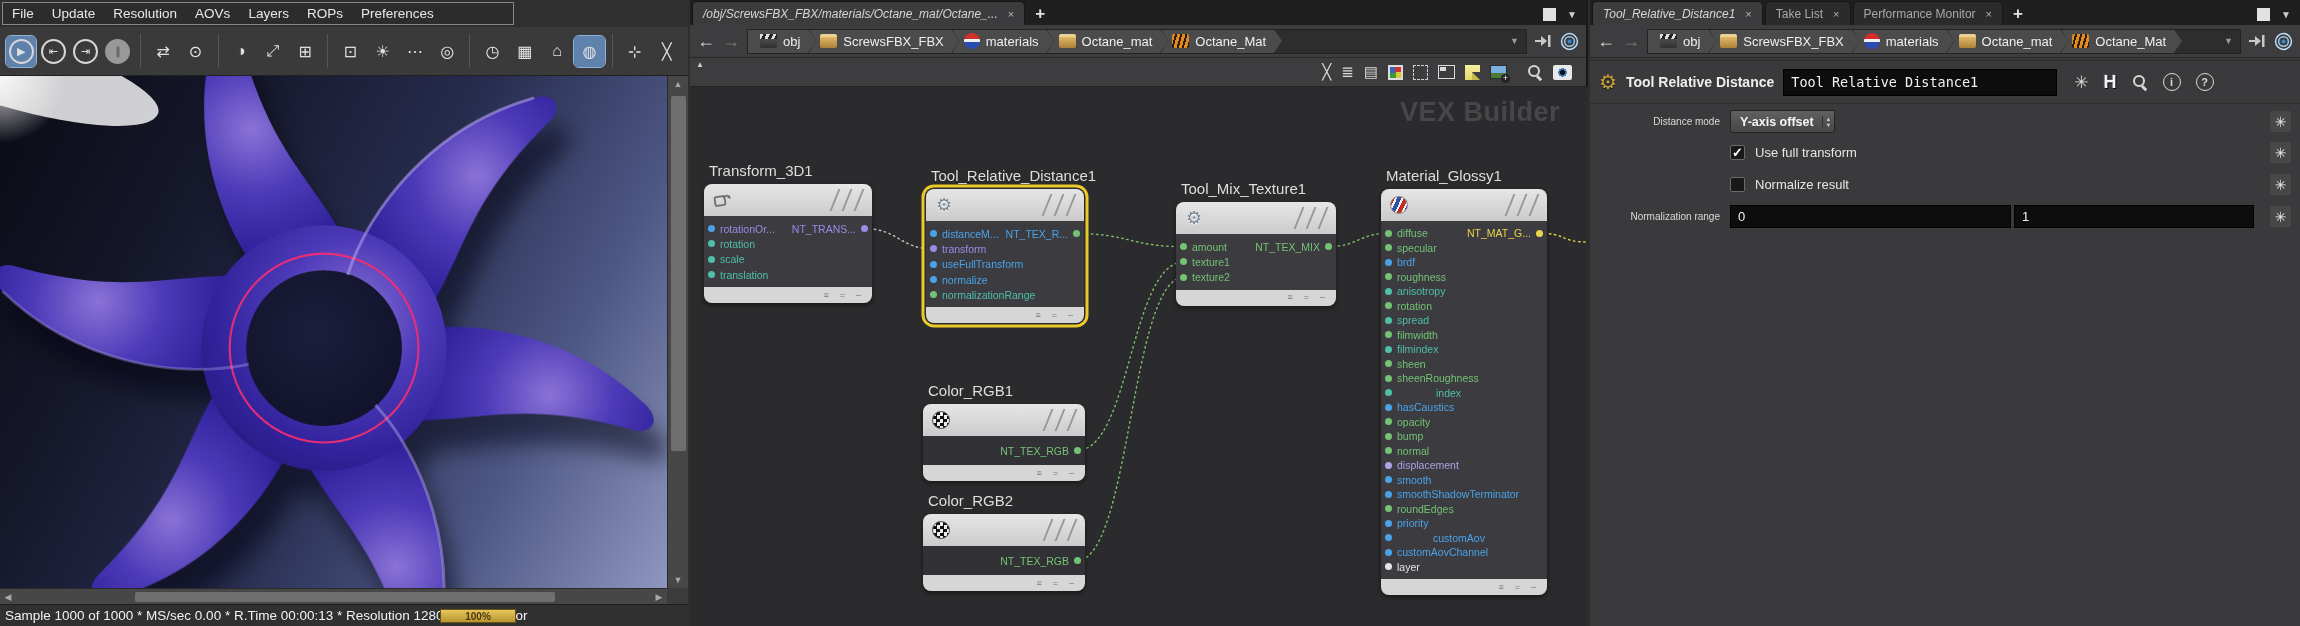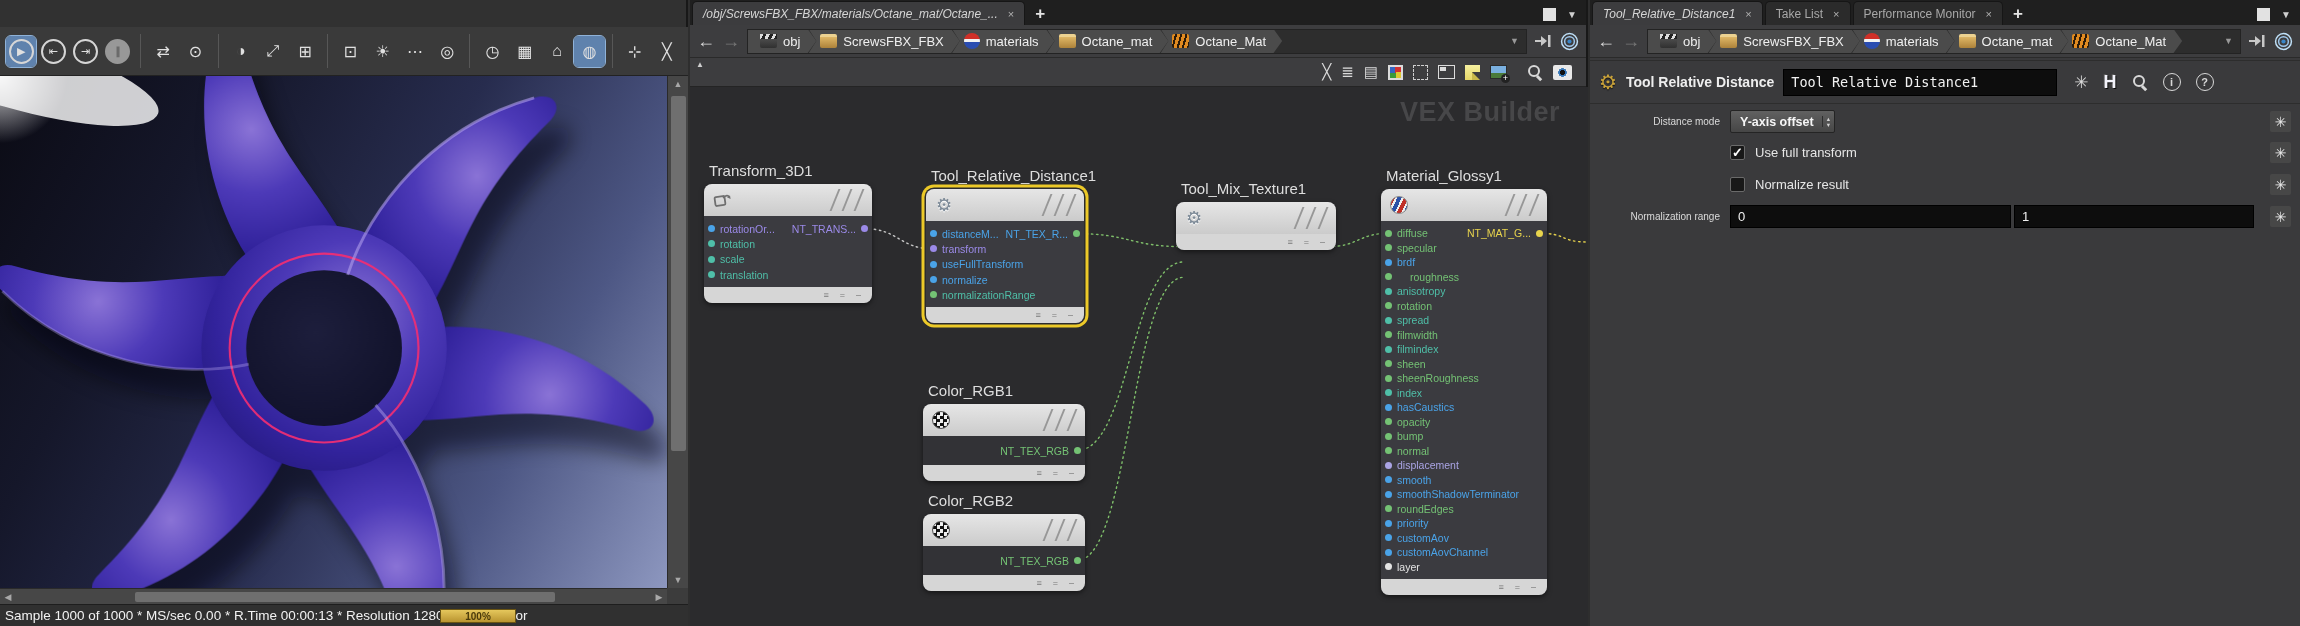--- a/index.html
+++ b/index.html
@@ -131,20 +131,31 @@
   .spin { display:flex; flex-direction:column; font-size:6.5px; color:#d2d2d2; line-height:5.5px; border-left:1px solid #2e2e2e; margin-left:8px; padding:0 4px; }
   .cb { margin-left:10px; width:15px; height:15px; background:#181818; border:1px solid #6a6a6a; border-radius:2px; display:flex; align-items:center; justify-content:center; color:#fff; font-size:13px; font-weight:bold; flex:none; }
   .cb-label { margin-left:10px; font-size:13px; color:#e6e6e6; }
   .pf { height:23px; background:#0d0d0d; border:1px solid #000; color:#f0f0f0; font-size:13px; padding:0 7px; font-family:"Liberation Sans",sans-serif; }
   .sprk { position:absolute; right:9px; width:21px; height:21px; background:#474747; border-radius:2px; display:flex; align-items:center; justify-content:center; color:#e8e8e8; font-size:14px; }
 </style>
 </head>
 <body>
 
 <div class="panel-left">
+  <div class="rv-menubar">
+    <div class="rv-menubox" id="rv-menu">
+        <div class="menu-item">File</div>
+        <div class="menu-item">Update</div>
+        <div class="menu-item">Resolution</div>
+        <div class="menu-item">AOVs</div>
+        <div class="menu-item">Layers</div>
+        <div class="menu-item">ROPs</div>
+        <div class="menu-item">Preferences</div>
+      </div>
+  </div>
   <div class="rv-toolbar" id="rv-toolbar">
       <div class="tbtn circle active">
         <span class="g">▶</span>
       </div>
       <div class="tbtn circle">
         <span class="g">⇤</span>
       </div>
       <div class="tbtn circle">
         <span class="g">⇥</span>
       </div>
@@ -431,20 +442,36 @@
       <div class="node" style="left: 486px; top: 115px; width: 160px;">
         <div class="node-title">Tool_Mix_Texture1</div>
         <div class="node-header">
           <span class="nicon gear">⚙</span>
           <div class="slashes">
             <div class="slash"></div>
             <div class="slash"></div>
             <div class="slash"></div>
           </div>
         </div>
+        <div class="node-body">
+          <div class="nrow" style="height: 15.3px;">
+            <span class="dot indot" style="background: rgb(116, 194, 116);"></span>
+            <span class="nlabel" style="color: rgb(116, 194, 116);">amount</span>
+            <span class="noutlabel" style="color: rgb(116, 194, 116);">NT_TEX_MIX</span>
+            <span class="dot outdot" style="background: rgb(116, 194, 116);"></span>
+          </div>
+          <div class="nrow" style="height: 15.3px;">
+            <span class="dot indot" style="background: rgb(116, 194, 116);"></span>
+            <span class="nlabel" style="color: rgb(116, 194, 116);">texture1</span>
+          </div>
+          <div class="nrow" style="height: 15.3px;">
+            <span class="dot indot" style="background: rgb(116, 194, 116);"></span>
+            <span class="nlabel" style="color: rgb(116, 194, 116);">texture2</span>
+          </div>
+        </div>
         <div class="node-footer">
           <span class="f-ic">≡</span>
           <span class="f-ic">=</span>
           <span class="f-ic">–</span>
         </div>
       </div>
       <div class="node" style="left: 691px; top: 102px; width: 166px;">
         <div class="node-title">Material_Glossy1</div>
         <div class="node-header">
           <span class="nicon">
@@ -464,21 +491,21 @@
             <span class="dot outdot" style="background: rgb(232, 212, 77);"></span>
           </div>
           <div class="nrow" style="height: 14.5px;">
             <span class="dot indot" style="background: rgb(116, 194, 116);"></span>
             <span class="nlabel" style="color: rgb(116, 194, 116);">specular</span>
           </div>
           <div class="nrow" style="height: 14.5px;">
             <span class="dot indot" style="background: rgb(74, 163, 232);"></span>
             <span class="nlabel" style="color: rgb(74, 163, 232);">brdf</span>
           </div>
-          <div class="nrow" style="height: 14.5px; padding-left: 13px;">
+          <div class="nrow" style="height: 14.5px;">
             <span class="dot indot" style="background: rgb(116, 194, 116);"></span>
             <span class="nlabel" style="color: rgb(116, 194, 116);">roughness</span>
           </div>
           <div class="nrow" style="height: 14.5px;">
             <span class="dot indot" style="background: rgb(79, 191, 168);"></span>
             <span class="nlabel" style="color: rgb(79, 191, 168);">anisotropy</span>
           </div>
           <div class="nrow" style="height: 14.5px;">
             <span class="dot indot" style="background: rgb(116, 194, 116);"></span>
             <span class="nlabel" style="color: rgb(116, 194, 116);">rotation</span>
@@ -496,21 +523,21 @@
             <span class="nlabel" style="color: rgb(79, 191, 168);">filmindex</span>
           </div>
           <div class="nrow" style="height: 14.5px;">
             <span class="dot indot" style="background: rgb(116, 194, 116);"></span>
             <span class="nlabel" style="color: rgb(116, 194, 116);">sheen</span>
           </div>
           <div class="nrow" style="height: 14.5px;">
             <span class="dot indot" style="background: rgb(116, 194, 116);"></span>
             <span class="nlabel" style="color: rgb(116, 194, 116);">sheenRoughness</span>
           </div>
-          <div class="nrow" style="height: 14.5px;">
+          <div class="nrow" style="height: 14.5px; padding-left: 39px;">
             <span class="dot indot" style="background: rgb(79, 191, 168);"></span>
             <span class="nlabel" style="color: rgb(79, 191, 168);">index</span>
           </div>
           <div class="nrow" style="height: 14.5px;">
             <span class="dot indot" style="background: rgb(74, 163, 232);"></span>
             <span class="nlabel" style="color: rgb(74, 163, 232);">hasCaustics</span>
           </div>
           <div class="nrow" style="height: 14.5px;">
             <span class="dot indot" style="background: rgb(116, 194, 116);"></span>
             <span class="nlabel" style="color: rgb(116, 194, 116);">opacity</span>
@@ -536,21 +563,21 @@
             <span class="nlabel" style="color: rgb(74, 163, 232);">smoothShadowTerminator</span>
           </div>
           <div class="nrow" style="height: 14.5px;">
             <span class="dot indot" style="background: rgb(116, 194, 116);"></span>
             <span class="nlabel" style="color: rgb(116, 194, 116);">roundEdges</span>
           </div>
           <div class="nrow" style="height: 14.5px;">
             <span class="dot indot" style="background: rgb(74, 163, 232);"></span>
             <span class="nlabel" style="color: rgb(74, 163, 232);">priority</span>
           </div>
-          <div class="nrow" style="height: 14.5px;">
+          <div class="nrow" style="height: 14.5px; padding-left: 36px;">
             <span class="dot indot" style="background: rgb(74, 163, 232);"></span>
             <span class="nlabel" style="color: rgb(74, 163, 232);">customAov</span>
           </div>
           <div class="nrow" style="height: 14.5px;">
             <span class="dot indot" style="background: rgb(74, 163, 232);"></span>
             <span class="nlabel" style="color: rgb(74, 163, 232);">customAovChannel</span>
           </div>
           <div class="nrow" style="height: 14.5px;">
             <span class="dot indot" style="background: rgb(228, 228, 228);"></span>
             <span class="nlabel" style="color: rgb(228, 228, 228);">layer</span>

